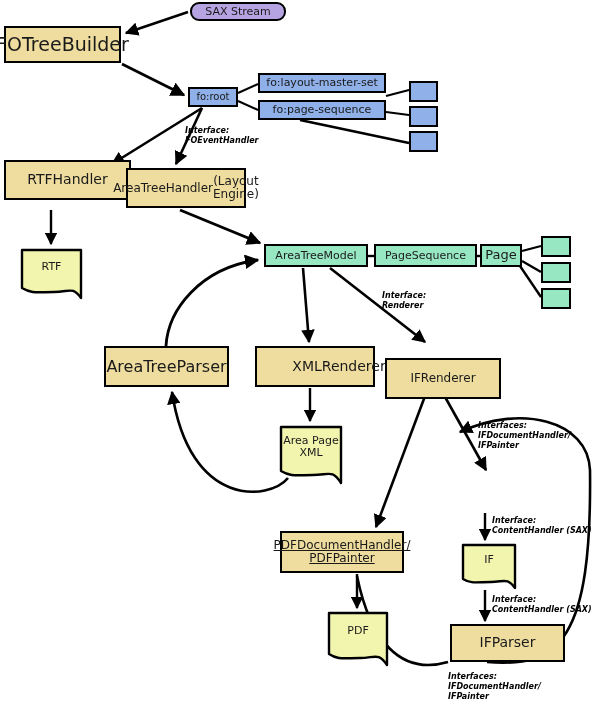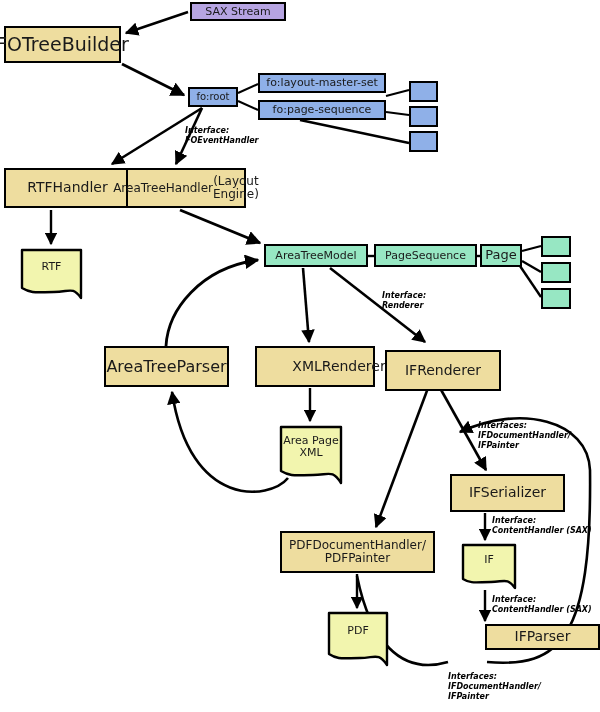--- a/index.html
+++ b/index.html
@@ -33,21 +33,21 @@
     align-items: center;
     justify-content: center;
     text-align: center;
     line-height: 1.08;
     color: #1a1a1a;
     font-family: "DejaVu Sans", sans-serif;
     z-index: 3;
   }
   .tan     { background: #eedd9f; }
   .blue    { background: #8fb0e8; }
-  .purple  { background: #b6a4e2; }
+  .purple  { background: #b6a4e2; border-radius: 9px; }
   .green   { background: #97e7c3; }
   .docbody {
     position: absolute;
     left: 0; top: 0;
     width: 100%; height: 100%;
   }
   .doclabel {
     position: relative;
     z-index: 2;
     width: 100%;
@@ -159,21 +159,21 @@
   </div>
 
   <div class="node blue" style="left:258px; top:100px; width:128px; height:20px; font-size:11px;">
     <span>fo:page-sequence</span>
   </div>
 
   <div class="node blue" style="left:409px; top:81px; width:29px; height:21px;"></div>
   <div class="node blue" style="left:409px; top:106px; width:29px; height:21px;"></div>
   <div class="node blue" style="left:409px; top:131px; width:29px; height:21px;"></div>
 
-  <div class="node tan" style="left:4px; top:168px; width:127px; height:40px; font-size:14px;">
+  <div class="node tan" style="left:4px; top:160px; width:127px; height:40px; font-size:14px;">
     <span>RTFHandler</span>
   </div>
 
   <div class="node tan" style="left:126px; top:168px; width:120px; height:40px; font-size:12px; ">
     <span>AreaTreeHandler</span>
     <span>(Layout Engine)</span>
   </div>
 
   <div class="docwrap" style="left:20px; top:248px; width:63px; height:52px;">
     <svg class="docbody" viewBox="0 0 63 52" preserveAspectRatio="none" xmlns="http://www.w3.org/2000/svg">
@@ -199,58 +199,55 @@
   <div class="node green" style="left:541px; top:288px; width:30px; height:21px;"></div>
 
   <div class="node tan" style="left:104px; top:346px; width:125px; height:41px; font-size:16px;">
     <span>AreaTreeParser</span>
   </div>
 
   <div class="node tan" style="left:255px; top:346px; width:120px; height:41px; font-size:14px;padding-left:48px;">
     <span>XMLRenderer</span>
   </div>
 
-  <div class="node tan" style="left:385px; top:350px; width:116px; height:41px; font-size:14px;">
+  <div class="node tan" style="left:385px; top:358px; width:116px; height:41px; font-size:12px;">
     <span>IFRenderer</span>
   </div>
 
   <div class="docwrap" style="left:279px; top:425px; width:64px; height:60px;">
     <svg class="docbody" viewBox="0 0 64 60" preserveAspectRatio="none" xmlns="http://www.w3.org/2000/svg">
       <path d="M 2 2 L 62 2 L 62 58 C 53 44 50 50 34 50 C 18 50 12 52 2 46 Z" fill="#f2f5ae" stroke="#000" stroke-width="2.4" stroke-linejoin="round"></path>
     </svg>
     <span class="doclabel" style="font-size:11px; margin-top:10px;">
       <span>Area Page</span><br>
       <span>XML</span>
     </span>
   </div>
 
-  <div class="node tan" style="left:280px; top:531px; width:155px; height:42px; font-size:12px; flex-direction:column;">
+  <div class="node tan" style="left:280px; top:531px; width:124px; height:42px; font-size:12px; flex-direction:column;text-decoration:underline;">
     <span>PDFDocumentHandler/</span>
     <span>PDFPainter</span>
   </div>
 
   <div class="docwrap" style="left:327px; top:611px; width:62px; height:56px;">
     <svg class="docbody" viewBox="0 0 62 56" preserveAspectRatio="none" xmlns="http://www.w3.org/2000/svg">
       <path d="M 2 2 L 60 2 L 60 54 C 51 41 48 47 33 47 C 17 47 11 49 2 43 Z" fill="#f2f5ae" stroke="#000" stroke-width="2.4" stroke-linejoin="round"></path>
     </svg>
     <span class="doclabel" style="font-size:11px; margin-top:14px;">PDF</span>
   </div>
 
-  <div class="node tan" style="left:450px; top:474px; width:115px; height:38px; font-size:14px;">
-    <span>IFSerializer</span>
-  </div>
 
   <div class="docwrap" style="left:461px; top:543px; width:56px; height:47px;">
     <svg class="docbody" viewBox="0 0 56 47" preserveAspectRatio="none" xmlns="http://www.w3.org/2000/svg">
       <path d="M 2 2 L 54 2 L 54 45 C 46 34 43 39 30 39 C 16 39 10 41 2 36 Z" fill="#f2f5ae" stroke="#000" stroke-width="2.4" stroke-linejoin="round"></path>
     </svg>
     <span class="doclabel" style="font-size:11px; margin-top:11px;">IF</span>
   </div>
 
-  <div class="node tan" style="left:450px; top:624px; width:115px; height:26px; font-size:14px;margin-left:35px;">
+  <div class="node tan" style="left:450px; top:624px; width:115px; height:38px; font-size:14px;">
     <span>IFParser</span>
   </div>
 
   <div class="ilabel" style="left:185px; top:126px;">Interface:
 FOEventHandler</div>
 
   <div class="ilabel" style="left:382px; top:291px;">Interface:
 Renderer</div>
 
   <div class="ilabel" style="left:478px; top:421px;">Interfaces:

